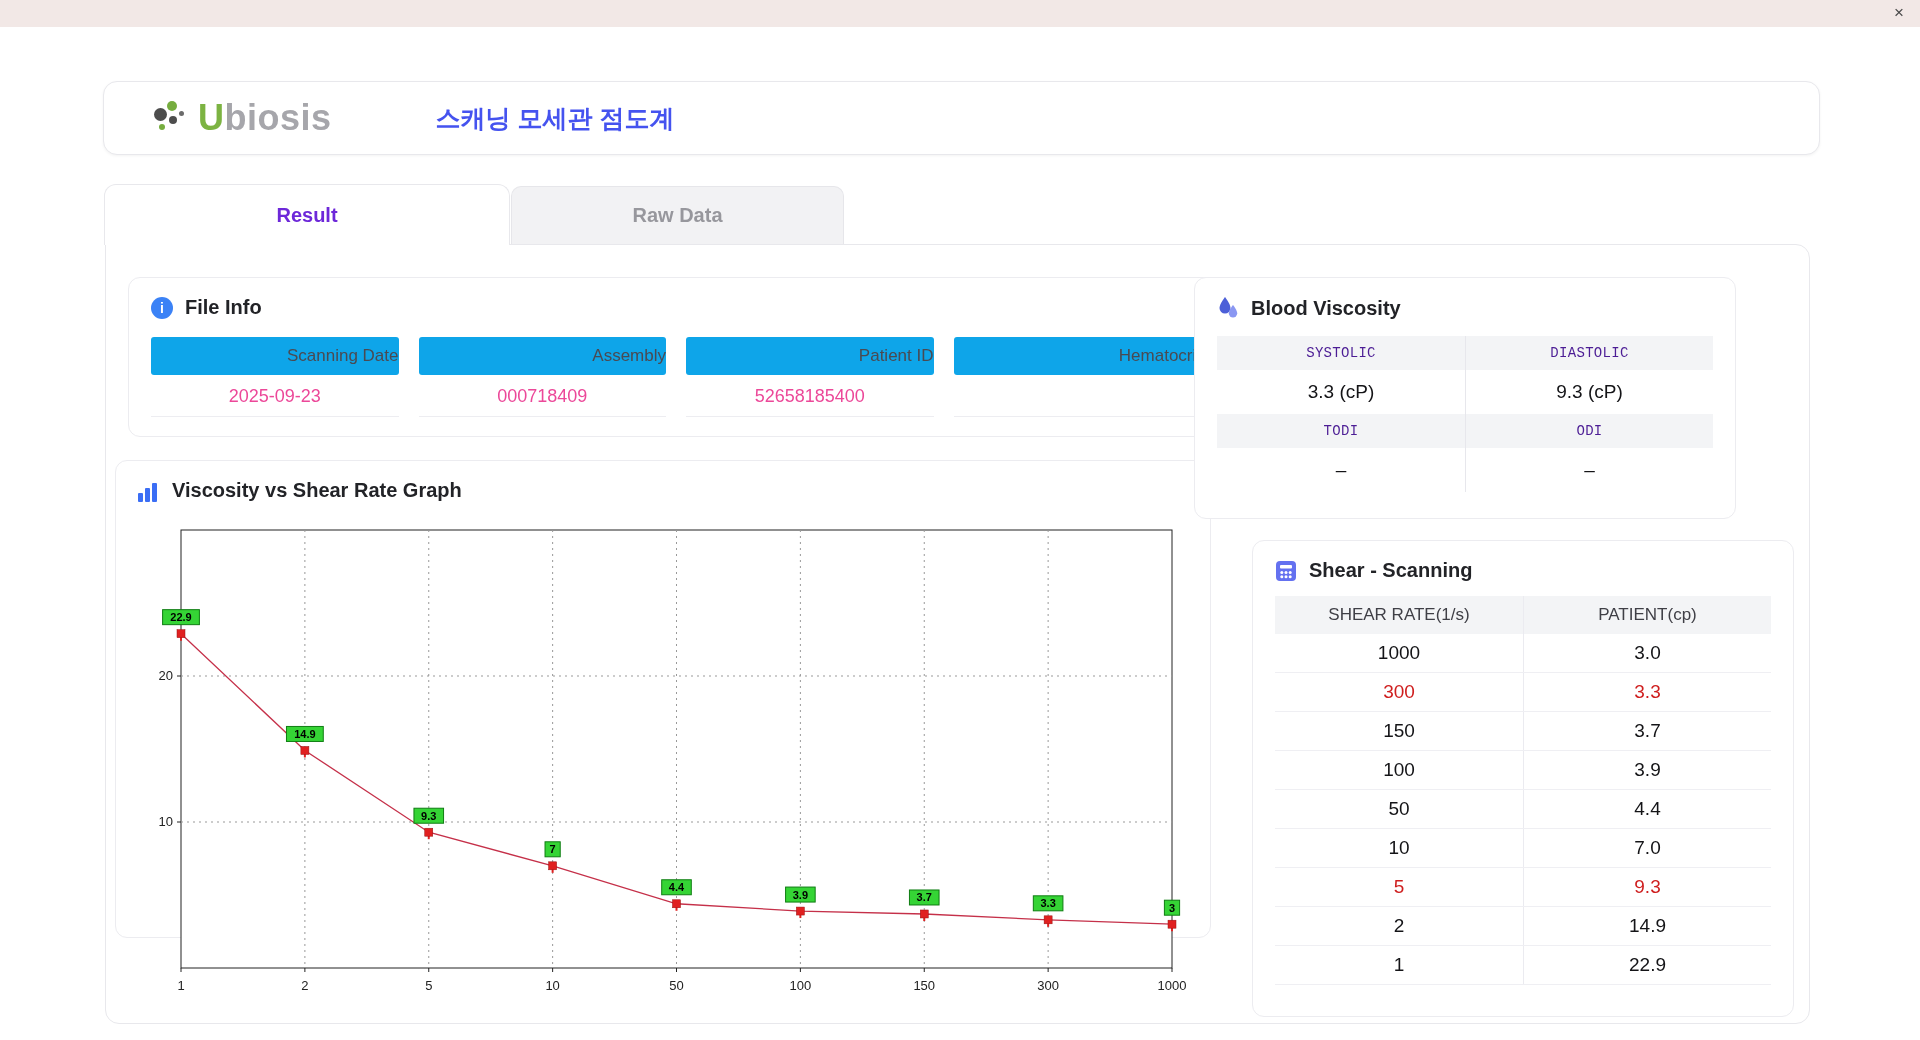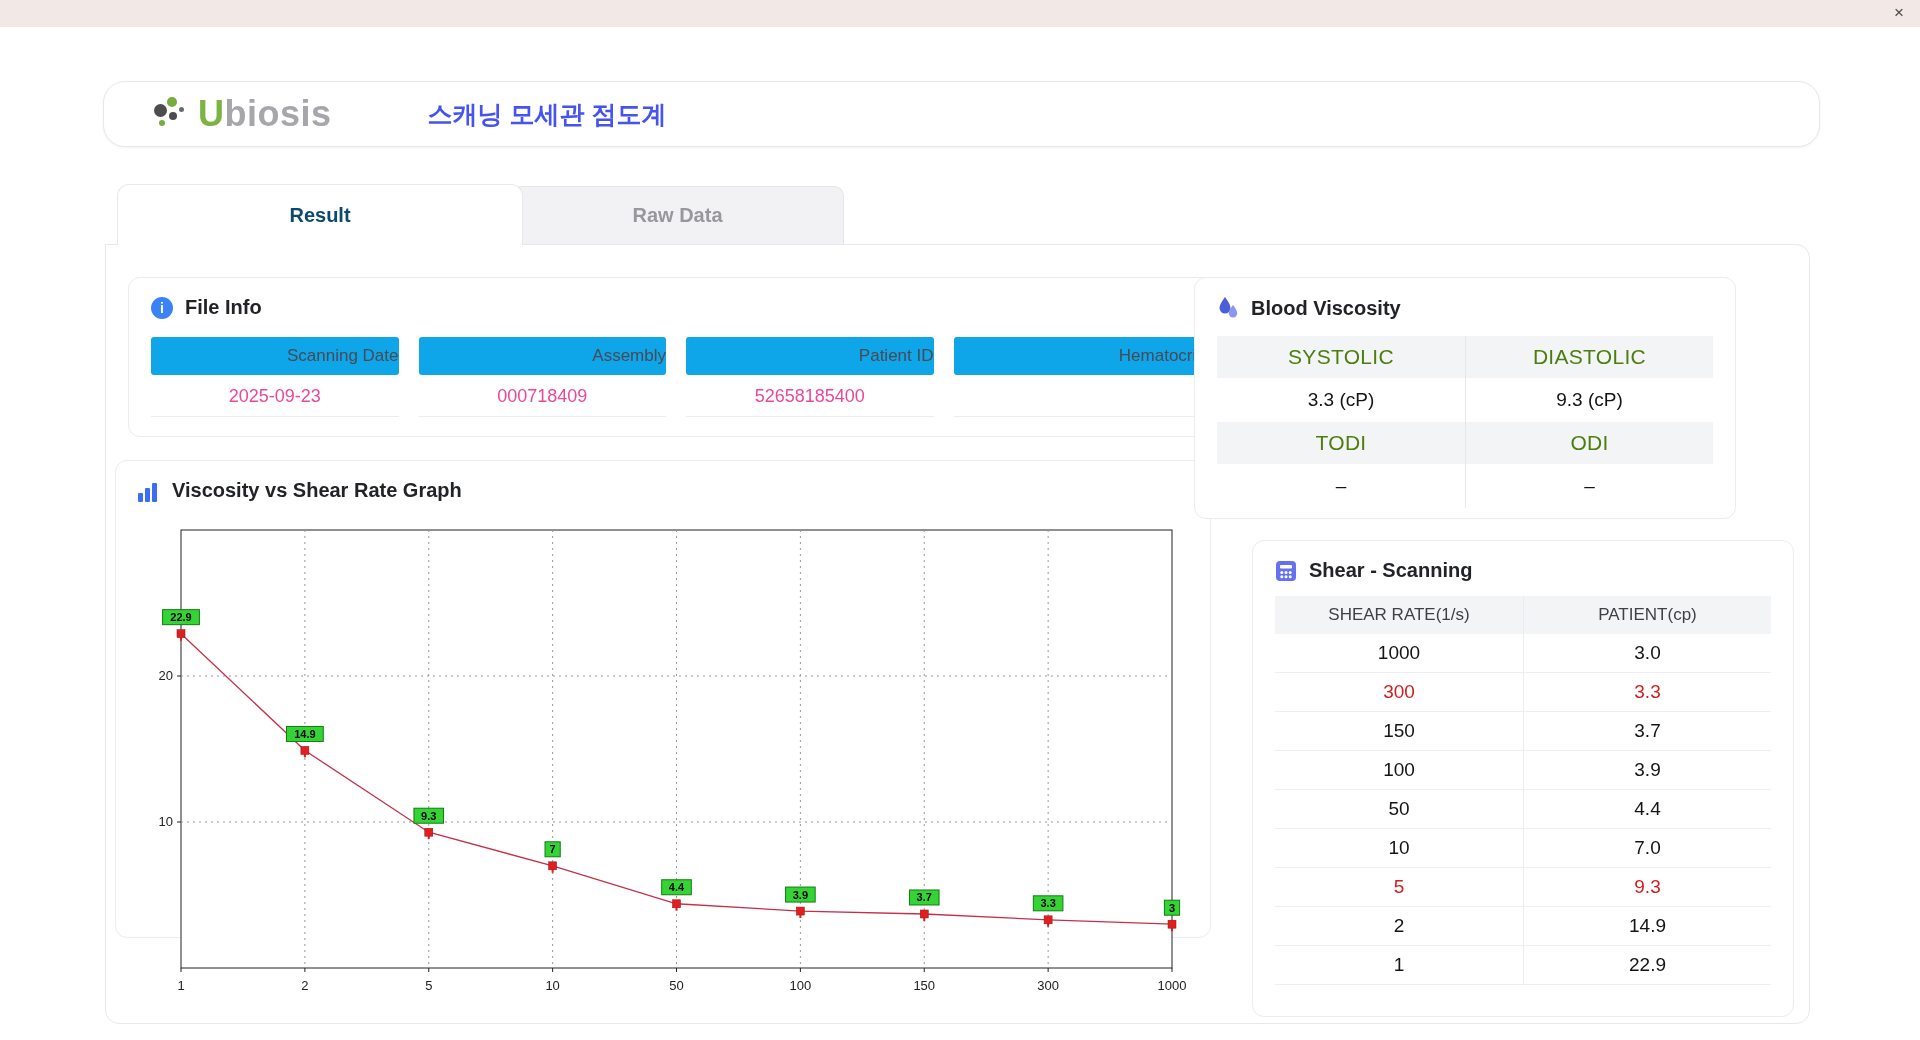--- a/index.html
+++ b/index.html
@@ -6,42 +6,42 @@
   html,body { width:1920px; height:1040px; overflow:hidden; background:#fff;
     font-family:"Liberation Sans", sans-serif; color:#222327; }
 
   
   .titlebar { position:absolute; left:0; top:0; width:1920px; height:27px;
     background:#f2e8e6; }
   .close-btn { position:absolute; right:16px; top:3px; font-size:17px;
     color:#4a4a4a; cursor:pointer; line-height:20px; }
 
   
-  .header-card { position:absolute; left:103px; top:81px; width:1717px; height:66px;
-    background:#fff; border:1px solid #e8e8ec; border-radius:22px;
-    box-shadow:0 1px 3px rgba(0,0,0,0.05); display:flex; align-items:center; padding-left:48px; }
+  .header-card { position:absolute; left:103px; top:81px; width:1717px; height:74px;
+    background:#fff; border:1px solid #e8e8ec; border-radius:14px;
+    box-shadow:0 1px 3px rgba(0,0,0,0.05); display:flex; align-items:center; padding-left:48px;gap:8px; }
   .logo { display:flex; align-items:center; gap:10px; }
   .logo-dots { position:relative; width:36px; height:38px; display:inline-block; }
   .logo-dots i { position:absolute; border-radius:50%; display:block; }
   .d1 { width:13px; height:13px; background:#4d4d4d; left:2px; top:9px; }
   .d2 { width:10px; height:10px; background:#76ad3f; left:15px; top:2px; }
   .d3 { width:8px;  height:8px;  background:#4d4d4d; left:17px; top:17px; }
   .d4 { width:6px;  height:6px;  background:#76ad3f; left:7px;  top:25px; }
   .d5 { width:5px;  height:5px;  background:#6b6b6b; left:27px; top:12px; }
   .logo-text { font-size:36px; font-weight:600; letter-spacing:0.5px; }
   .logo-u { color:#7cb342; }
   .logo-rest { color:#a6a6ab; }
   .app-title { margin-left:96px; font-size:25px; font-weight:700; color:#4553ef; }
 
   
   .tab { position:absolute; display:flex; align-items:center; justify-content:center;
     font-size:20px; cursor:pointer; }
-  .tab-result { left:117px; top:184px; width:406px; height:61px; background:#fff;
+  .tab-result { left:104px; top:184px; width:406px; height:61px; background:#fff;
     border:1px solid #e8e8ec; border-bottom:none; border-radius:12px 12px 0 0;
-    font-weight:700; color:#0c4a6e; z-index:3; }
+    font-weight:700; color:#6d28d9; z-index:3; }
   .tab-raw { left:511px; top:186px; width:333px; height:58px; background:#f2f2f4;
     border:1px solid #e6e6ea; border-bottom:none; border-radius:10px 10px 0 0;
     font-weight:600; color:#97979d; z-index:1; }
 
   
   .content-card { position:absolute; left:105px; top:244px; width:1705px; height:780px;
     background:#fff; border:1px solid #e8e8ec; border-radius:0 14px 14px 14px; z-index:2; }
 
   .panel { position:absolute; background:#fff; border:1px solid #ececf0;
     border-radius:12px; padding:18px 22px; }
@@ -65,22 +65,22 @@
   .fields { display:flex; gap:20px; margin-top:18px; }
   .field { flex:1; }
   .field-label { height:38px; line-height:38px; text-align:right; background:#0ea5e9;
     color:#4a4a52; font-size:17px; border-radius:3px; }
   .field-value { height:42px; line-height:42px; text-align:center; font-size:18px;
     color:#ec4899; border-bottom:1px solid #ededf1; }
 
   
   .bv-grid { margin-top:16px; }
   .bv-row { display:grid; grid-template-columns:1fr 1fr; }
-  .bv-head .bv-cell { background:#f3f4f6; color:#4d7c0f; font-size:21px; padding:9px 0;
-    letter-spacing:0.3px; }
+  .bv-head .bv-cell { background:#f3f4f6; color:#4c1d95; font-size:14px; padding:9px 0;
+    letter-spacing:0.3px;font-family:Liberation Mono, monospace; }
   .bv-vals .bv-cell { color:#141417; font-size:19px; padding:11px 0; }
   .bv-cell { text-align:center; }
   .bv-cell + .bv-cell { border-left:1px solid #e7e7ec; }
 
   
   .sv-table { margin-top:14px; }
   .sv-row { display:grid; grid-template-columns:1fr 1fr; }
   .sv-head .sv-cell { background:#f3f4f6; color:#3f3f46; font-size:17px; padding:9px 0; }
   .sv-row:not(.sv-head) { border-bottom:1px solid #efeff3; }
   .sv-row:not(.sv-head) .sv-cell { font-size:19px; color:#141417; padding:8px 0; }

